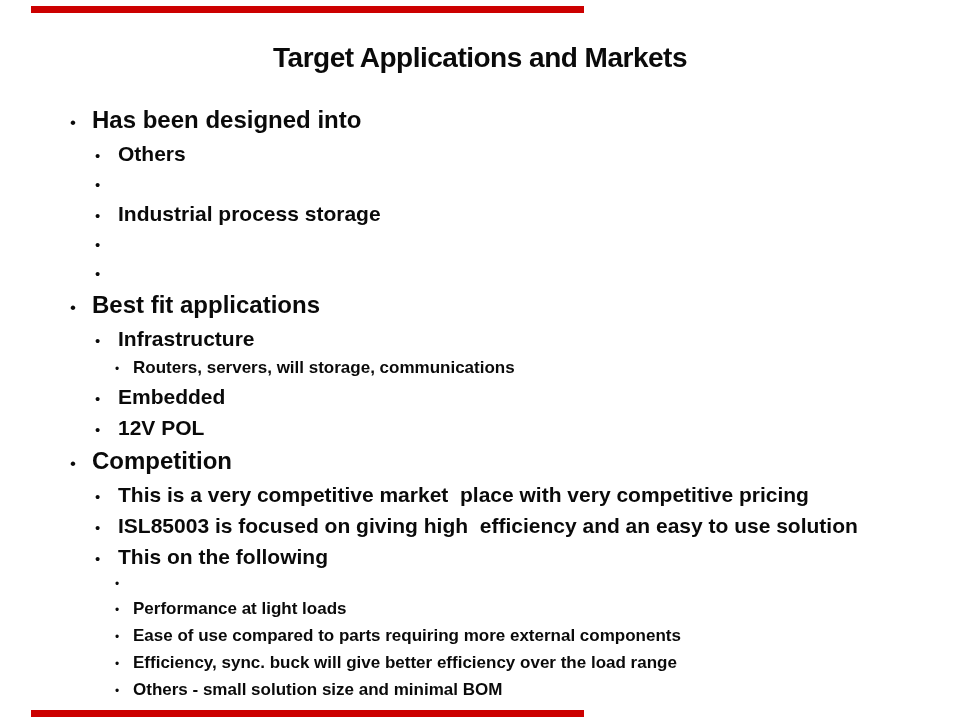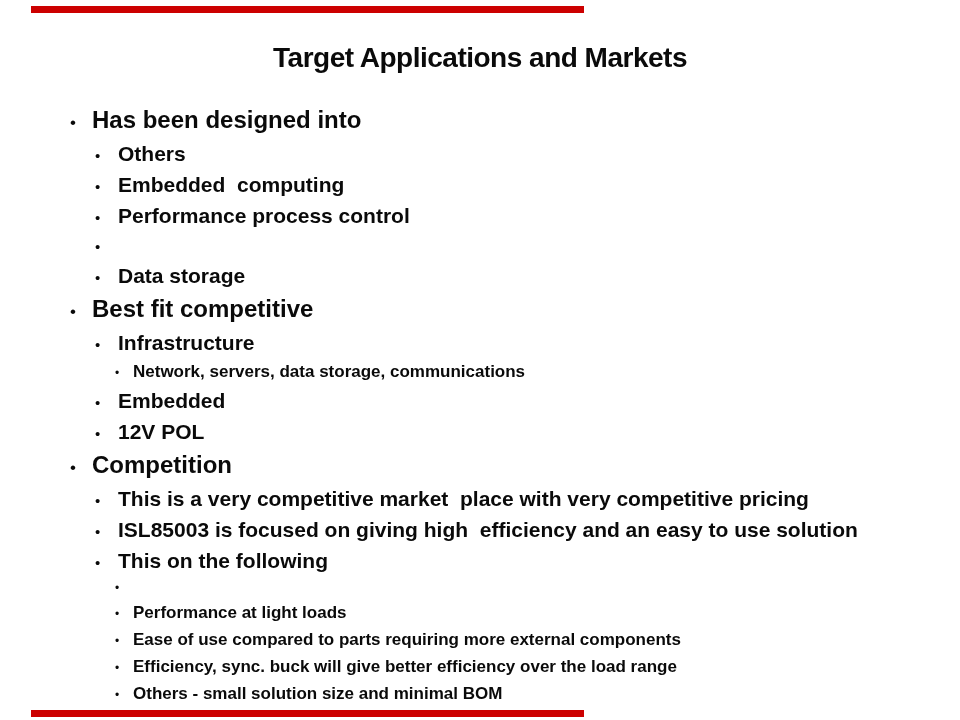--- a/index.html
+++ b/index.html
@@ -63,44 +63,42 @@
     <div class="row l1">
       <span class="dot">•</span>
       <span class="txt">Has been designed into</span>
     </div>
     <div class="row l2">
       <span class="dot">•</span>
       <span class="txt">Others</span>
     </div>
     <div class="row l2">
       <span class="dot">•</span>
-      <span class="txt">Embedded  computing</span>
     </div>
     <div class="row l2">
       <span class="dot">•</span>
-      <span class="txt">Performance process control</span>
+      <span class="txt">Industrial process storage</span>
     </div>
     <div class="row l2">
       <span class="dot">•</span>
     </div>
     <div class="row l2">
       <span class="dot">•</span>
-      <span class="txt">Data storage</span>
     </div>
     <div class="row l1">
       <span class="dot">•</span>
-      <span class="txt">Best fit competitive</span>
+      <span class="txt">Best fit applications</span>
     </div>
     <div class="row l2">
       <span class="dot">•</span>
       <span class="txt">Infrastructure</span>
     </div>
     <div class="row l3">
       <span class="dot">•</span>
-      <span class="txt">Network, servers, data storage, communications</span>
+      <span class="txt">Routers, servers, will storage, communications</span>
     </div>
     <div class="row l2">
       <span class="dot">•</span>
       <span class="txt">Embedded</span>
     </div>
     <div class="row l2">
       <span class="dot">•</span>
       <span class="txt">12V POL</span>
     </div>
     <div class="row l1">

